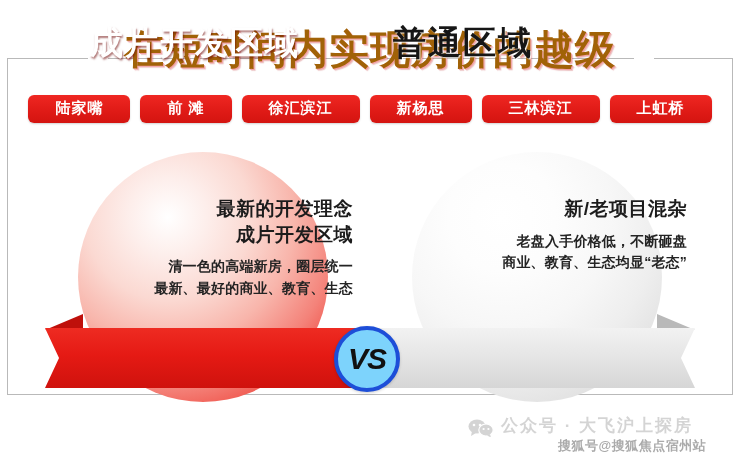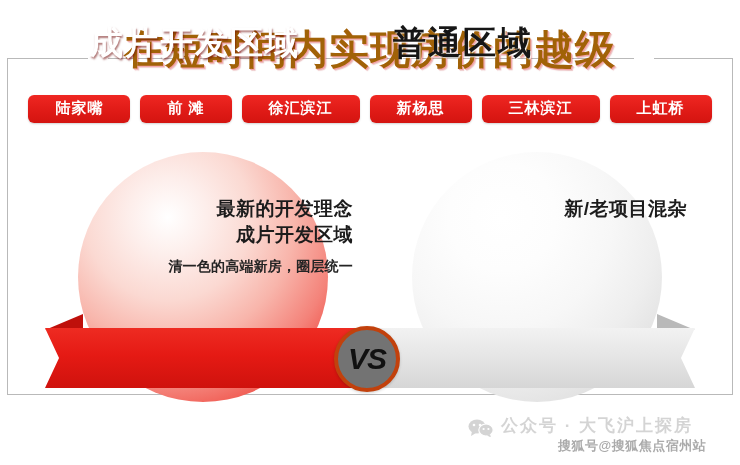--- a/index.html
+++ b/index.html
@@ -221,22 +221,22 @@
   }
 
   
   .vs {
     position: absolute;
     left: 334px;
     top: 326px;
     width: 66px;
     height: 66px;
     border-radius: 50%;
-    background: #737373;
-    border: 4px solid #c2410c;
+    background: #7dd3fc;
+    border: 4px solid #1d4ed8;
     box-sizing: border-box;
     display: flex;
     align-items: center;
     justify-content: center;
     font-size: 30px;
     font-weight: bold;
     font-style: italic;
     color: #111111;
     letter-spacing: -1px;
     z-index: 9;
@@ -299,26 +299,31 @@
   <div class="sphere left"></div>
   <div class="sphere right"></div>
 
   <div class="sphere-text left">
     <div class="s-head">
       <div>最新的开发理念</div>
       <div>成片开发区域</div>
     </div>
     <div class="s-sub">
       <div>清一色的高端新房，圈层统一</div>
+      <div>最新、最好的商业、教育、生态</div>
     </div>
   </div>
 
   <div class="sphere-text right">
     <div class="s-head">
       <div>新/老项目混杂</div>
+    </div>
+    <div class="s-sub">
+      <div>老盘入手价格低，不断砸盘</div>
+      <div>商业、教育、生态均显“老态”</div>
     </div>
   </div>
 
   <div class="fold left"></div>
   <div class="fold right"></div>
 
   <div class="band">
     <div class="band-half red"></div>
     <div class="band-half gray"></div>
   </div>

